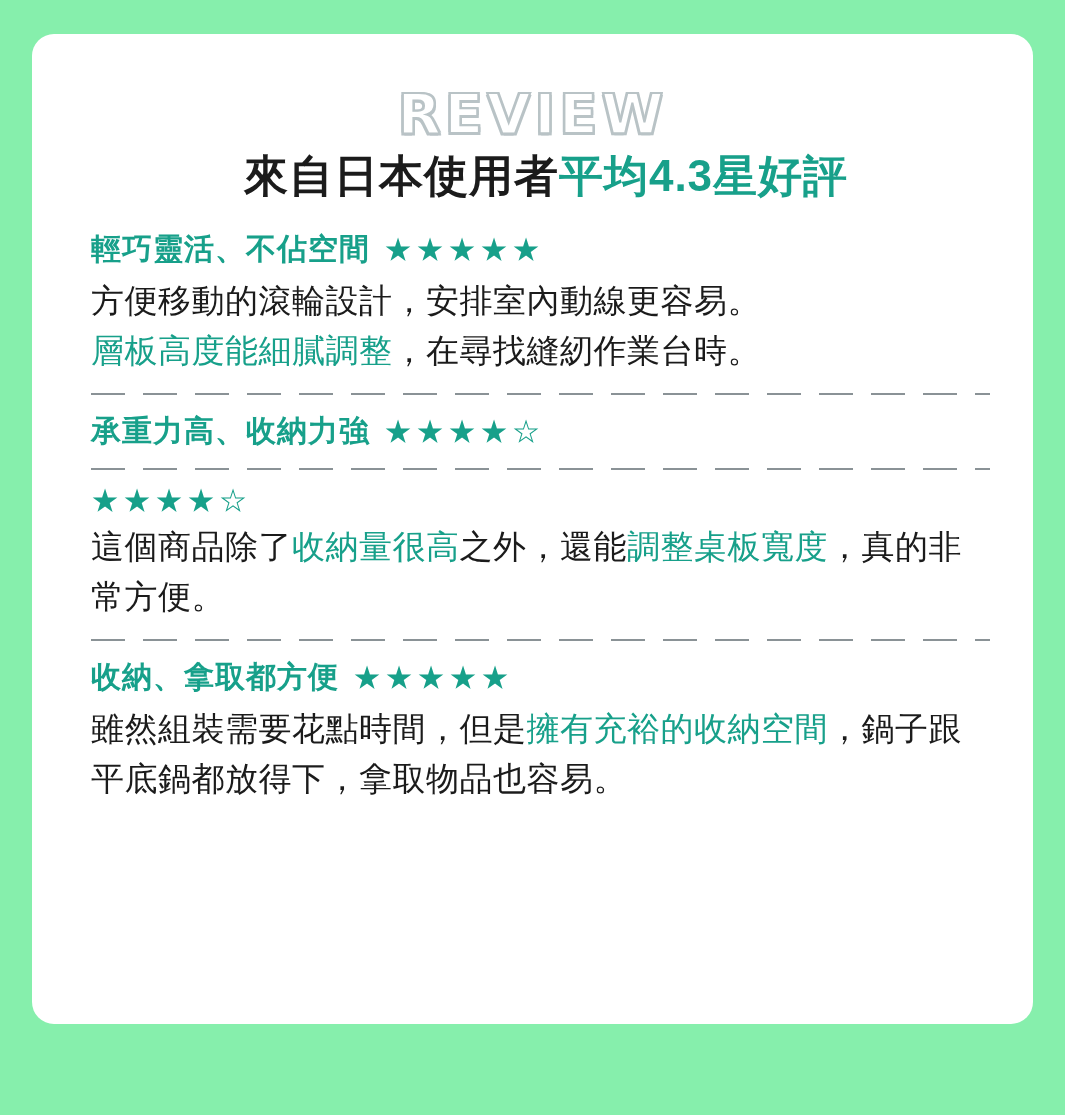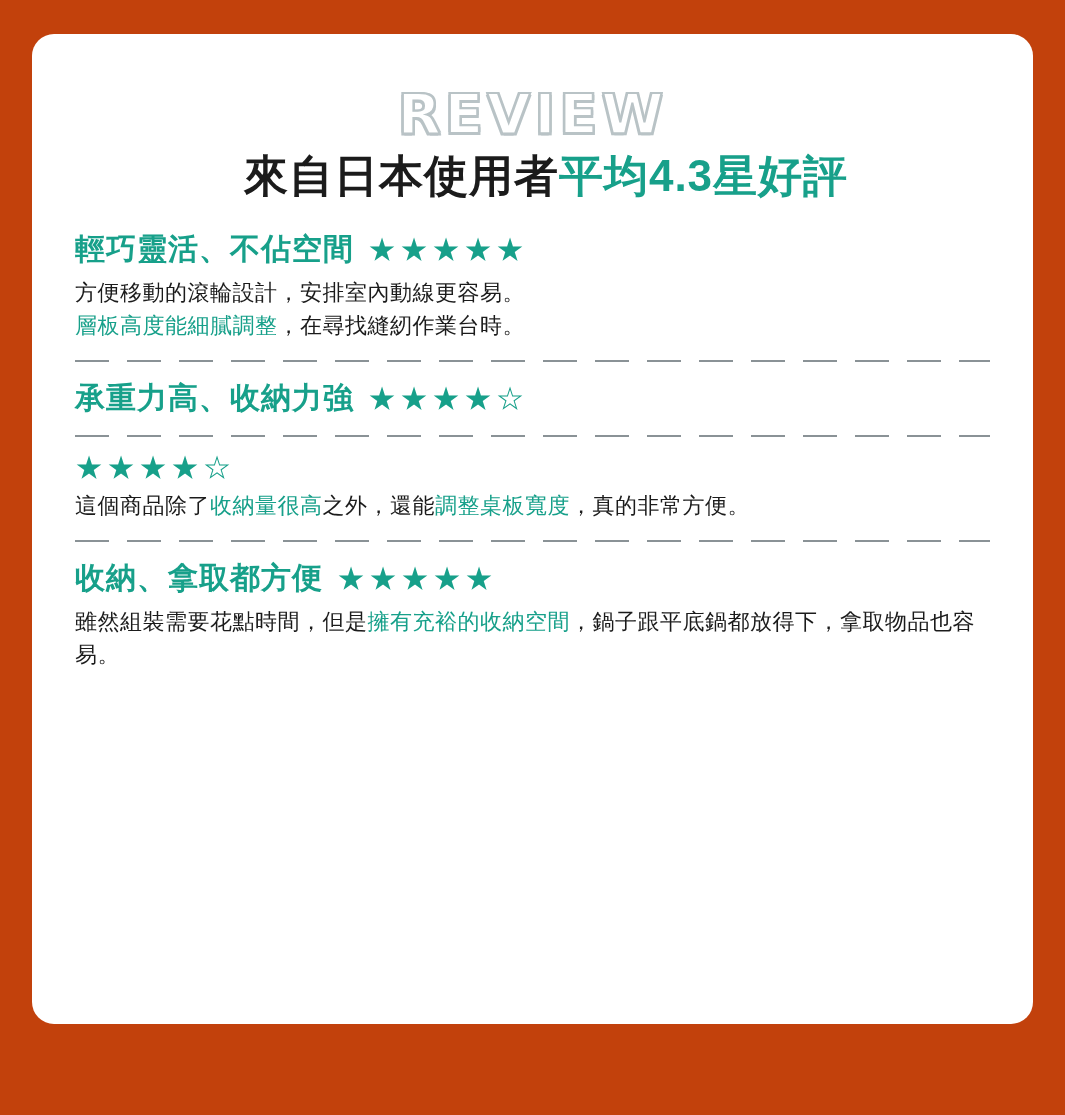--- a/index.html
+++ b/index.html
@@ -10,21 +10,21 @@
     width: 1065px;
     height: 1115px;
     background: #e8c89a;
     font-family: "Liberation Sans", sans-serif;
     overflow: hidden;
   }
   .page {
     position: relative;
     width: 1065px;
     height: 1115px;
-    background: #c2410c;
+    background: #86efac;
     box-sizing: border-box;
   }
   .card {
     position: absolute;
     left: 32px;
     top: 34px;
     width: 1001px;
     height: 990px;
     background: #ffffff;
     border-radius: 22px;
@@ -57,21 +57,21 @@
     line-height: 1.25;
     margin: 0;
     color: #1b1b1b;
     letter-spacing: 1px;
     padding-left: 27px;
   }
   .headline .accent {
     color: #17a08a;
   }
   .reviews {
-    margin: 26px 0 0 0;
+    margin: 26px 0 0 16px;
     padding: 0 43px;
   }
   .review {
     padding: 0;
   }
   .review-title-row {
     display: flex;
     align-items: center;
     gap: 14px;
     margin-bottom: 8px;
@@ -93,21 +93,21 @@
     position: relative;
     top: 1px;
   }
   .star {
     display: inline-block;
   }
   .star.empty {
     color: #17a08a;
   }
   .review-body {
-    font-size: 22px;
+    font-size: 33px;
     line-height: 1.5;
     color: #1b1b1b;
     letter-spacing: 0.5px;
   }
   .review-body .hl {
     color: #17a08a;
   }
   .divider {
     height: 2px;
     margin: 18px 0 16px 0;

